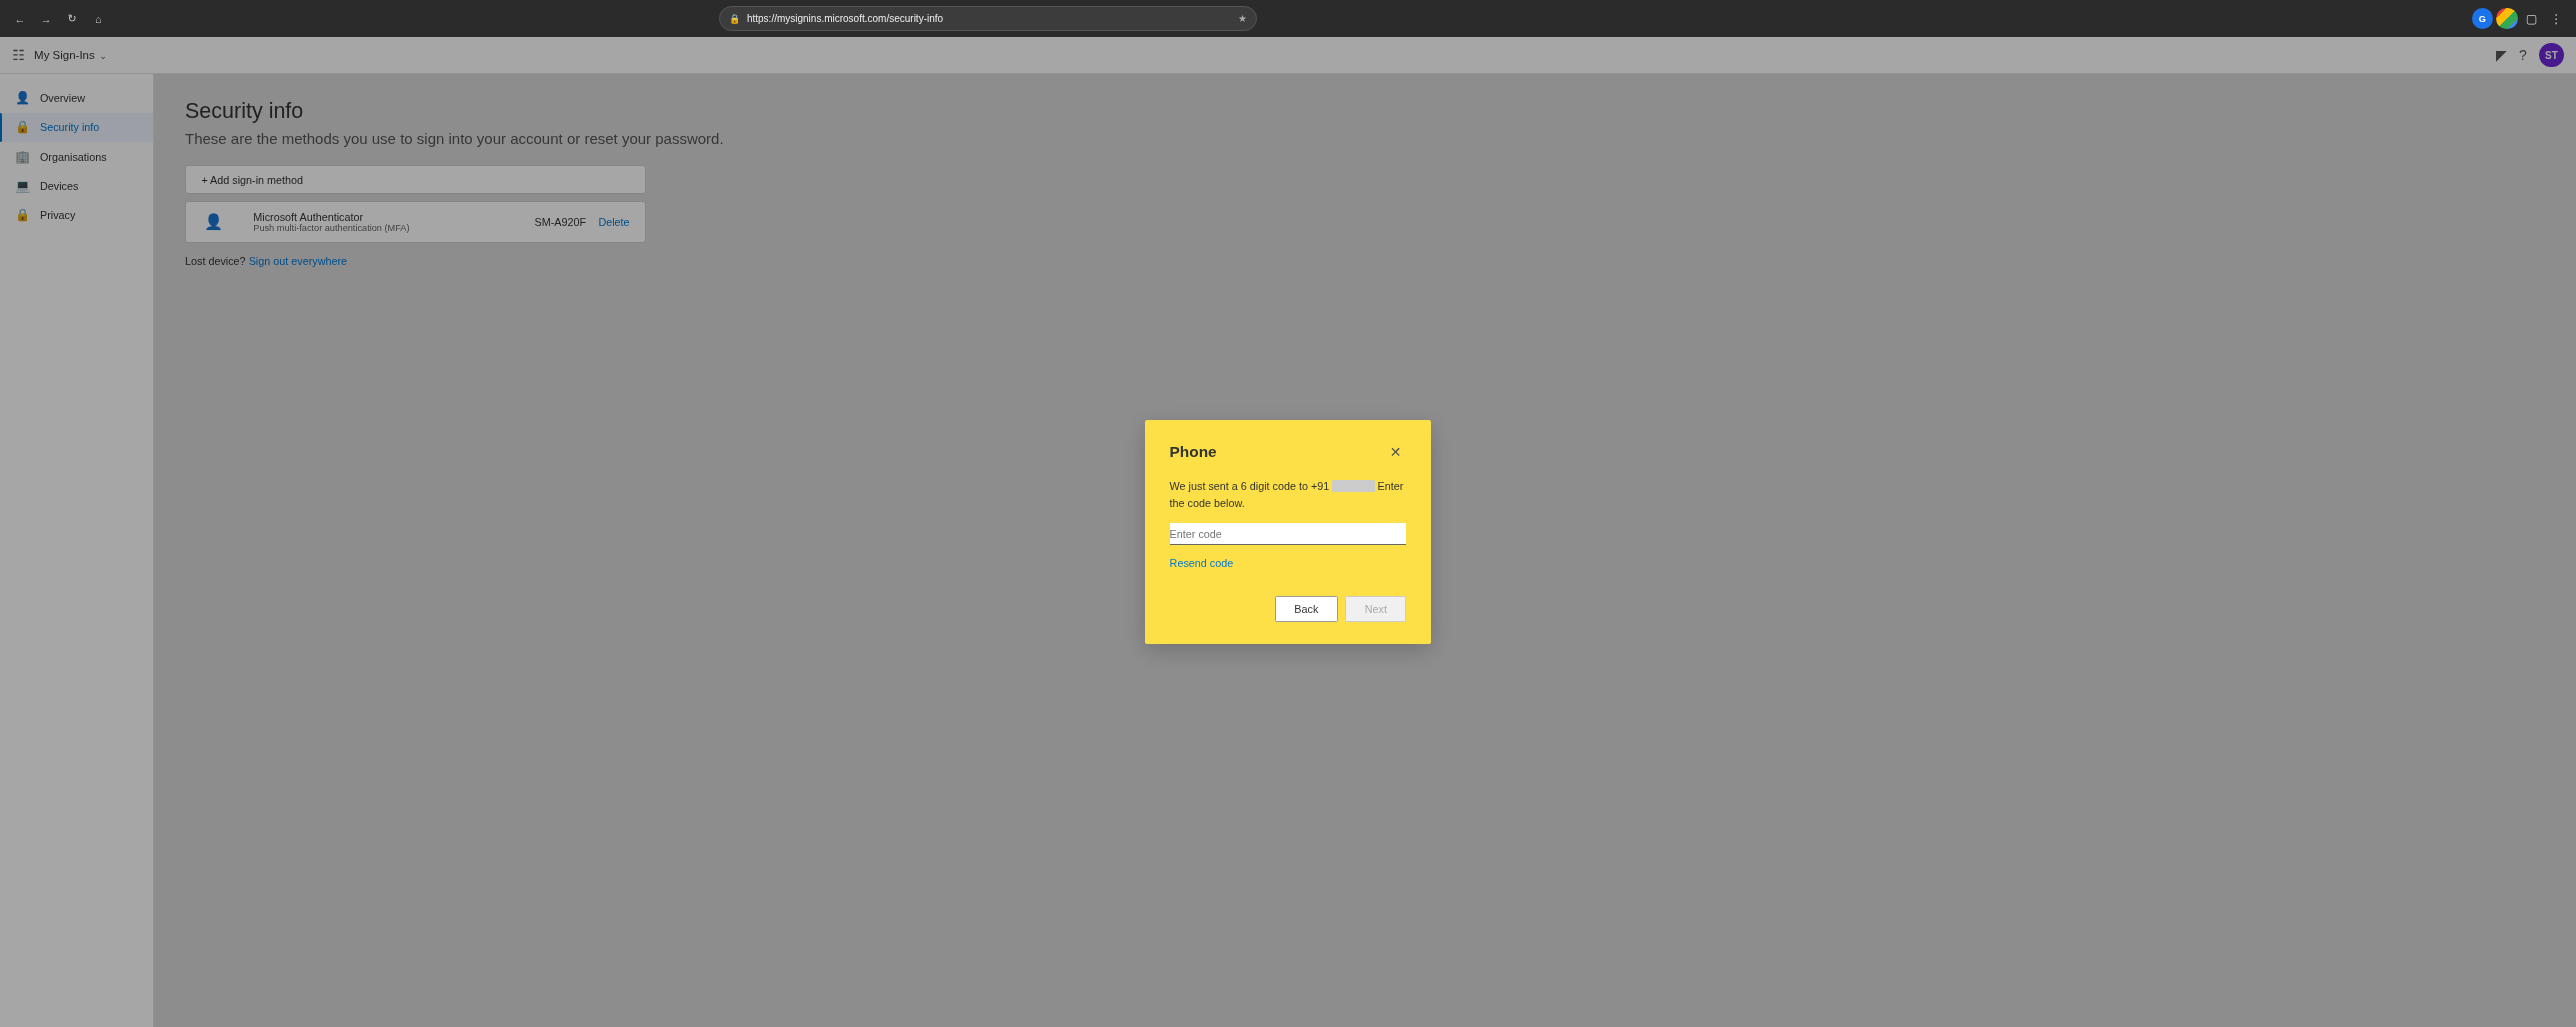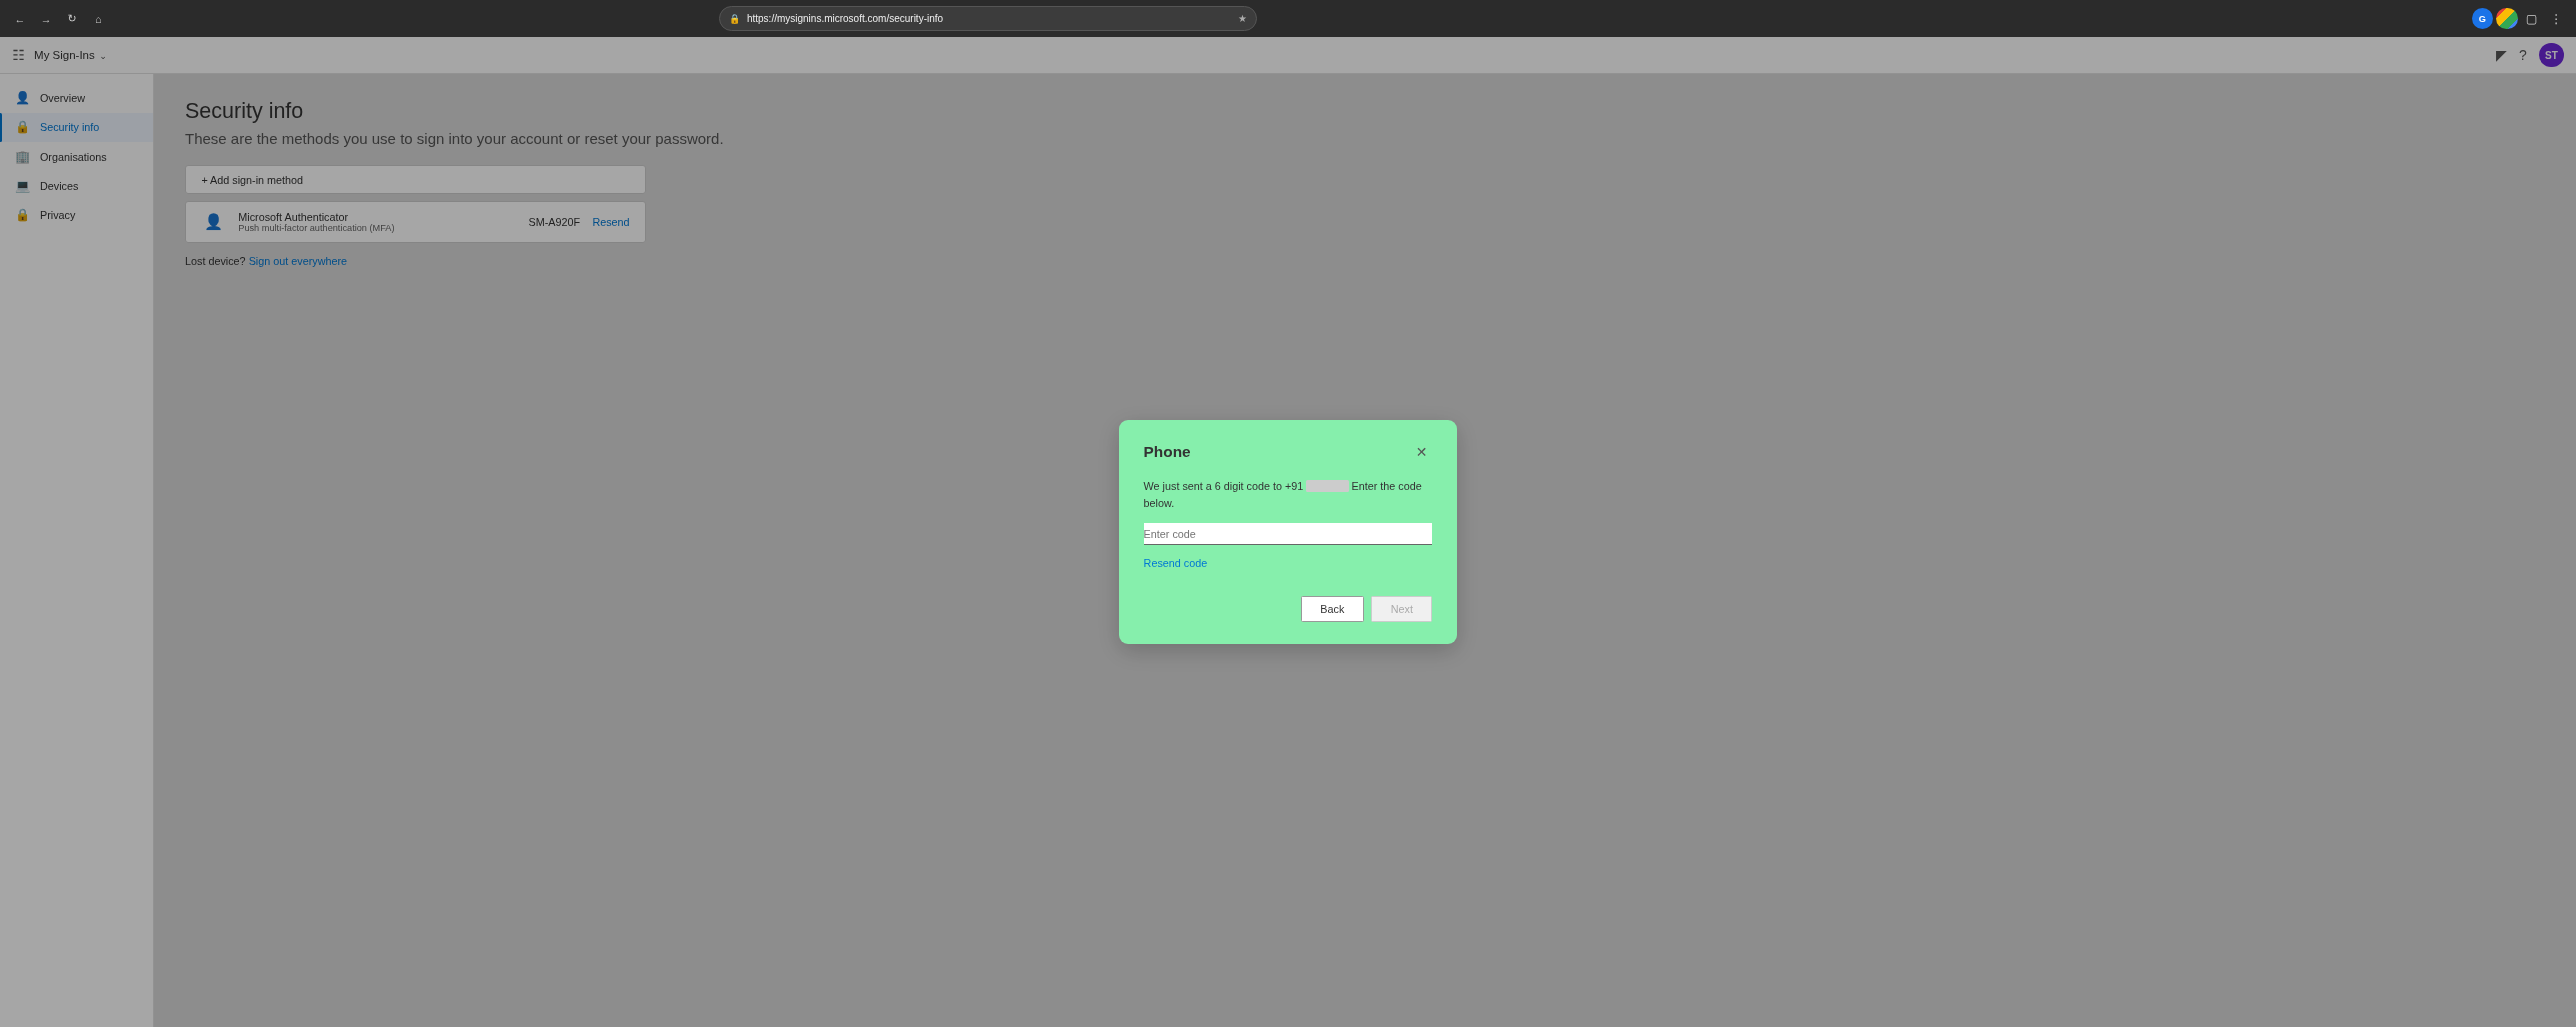--- a/index.html
+++ b/index.html
@@ -153,21 +153,21 @@
       align-items: center;
       border: 0.8px solid #ccc;
       background: white;
       padding: 9.2px 15.4px;
       border-radius: 3.1px;
       max-width: 461px;
       gap: 12.3px;
       margin-bottom: 6.1px;
     }
     .method-icon { font-size: 15.4px; color: #555; width: 24.6px; text-align: center; }
-    .method-info { flex: 1; }
+    .method-info { flex: 1; margin-left: 15px; }
     .method-name { font-size: 10.8px; font-weight: 500; color: #333; }
     .method-desc { font-size: 9.2px; color: #666; }
     .method-device { font-size: 10.8px; color: #333; margin-left: 31px; }
     .method-delete { color: #0078d4; font-size: 10.8px; cursor: pointer; text-decoration: none; margin-left: auto; }
 
     
     .lost-device {
       font-size: 10.8px;
       color: #333;
       margin-top: 12.3px;
@@ -184,24 +184,24 @@
       bottom: 0;
       background: rgba(0,0,0,0.35);
       display: flex;
       align-items: center;
       justify-content: center;
       z-index: 100;
     }
 
     
     .dialog {
-      background: #86efac;
-      border-radius: 9px;
+      background: #fde047;
+      border-radius: 2px;
       padding: 21.5px 24.6px;
-      width: 338px;
+      width: 286px;
       position: relative;
       box-shadow: 0 6.1px 24.6px rgba(0,0,0,0.2);
     }
     .dialog-header {
       display: flex;
       align-items: center;
       justify-content: space-between;
       margin-bottom: 15.4px;
     }
     .dialog-title { font-size: 15.4px; font-weight: 600; color: #333; }
@@ -322,21 +322,21 @@
         <span>+ Add sign-in method</span>
       </button>
 
       <div class="method-item">
         <span class="method-icon">👤</span>
         <div class="method-info">
           <div class="method-name">Microsoft Authenticator</div>
           <div class="method-desc">Push multi-factor authentication (MFA)</div>
         </div>
         <span class="method-device">SM-A920F</span>
-        <a class="method-delete">Resend</a>
+        <a class="method-delete">Delete</a>
       </div>
 
       <p class="lost-device">
         <span>Lost device?</span>
         <a href="#">Sign out everywhere</a>
       </p>
     </main>
   </div>
 </div>
 

